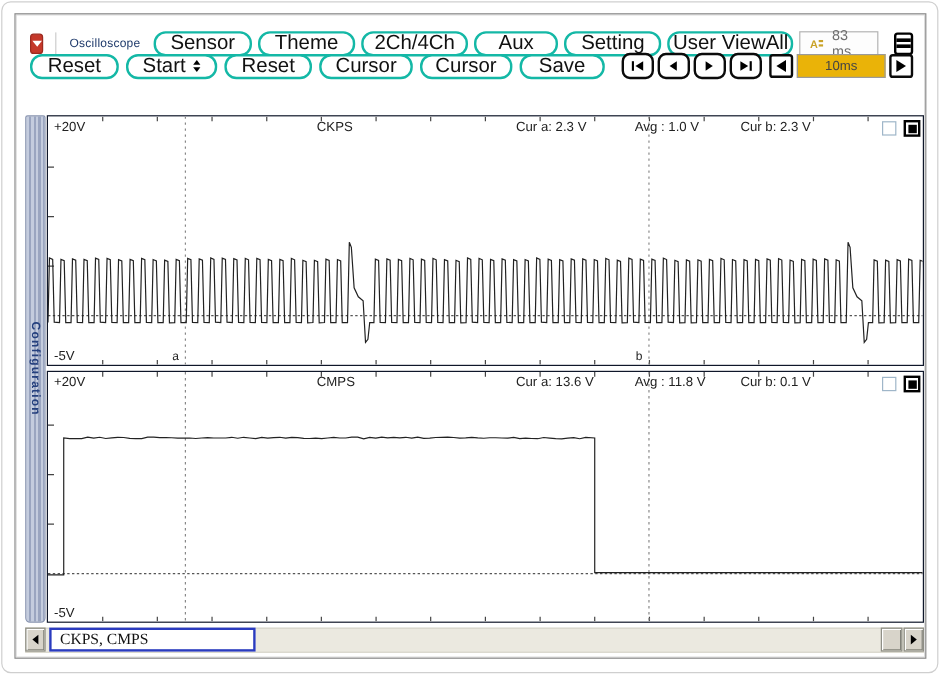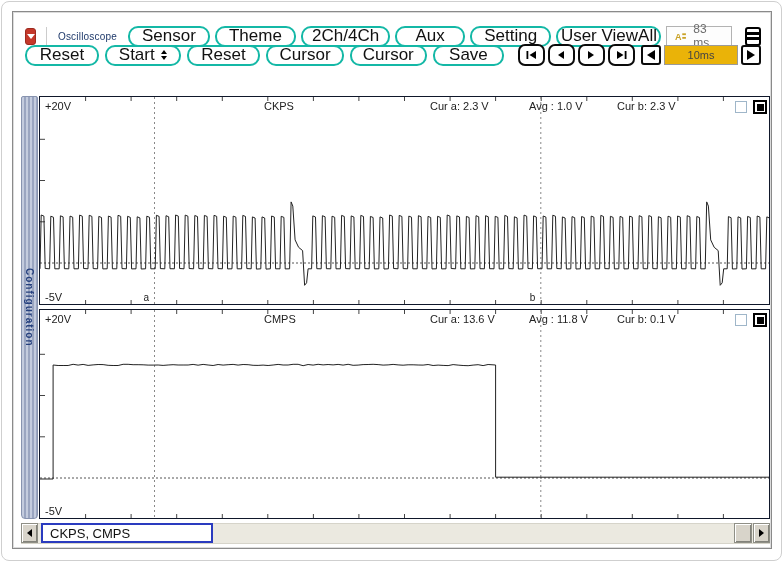--- a/index.html
+++ b/index.html
@@ -65,21 +65,21 @@
   .scrollbar { position:absolute; left:8px; top:511px; width:749px; height:21px; background:#ecead f; }
   .sb-track { position:absolute; inset:0; background:#ebe9e0; border:1px solid #d6d4ca; }
   .sb-btn { position:absolute; top:0; width:17px; height:20px; background:#d8d4ca; border:1px solid #8f8f86;
             box-shadow: inset 1px 1px 0 #fff, inset -1px -1px 0 #82827a; display:flex; align-items:center; justify-content:center; }
   .sb-left { left:0; } .sb-right { right:0; }
   .sb-thumb { position:absolute; top:0; right:18px; width:18px; height:20px; background:#d8d4ca; border:1px solid #8f8f86;
               box-shadow: inset 1px 1px 0 #fff, inset -1px -1px 0 #82827a; }
   .tri-l { width:0;height:0;border-top:4px solid transparent;border-bottom:4px solid transparent;border-right:5px solid #000; }
   .tri-r { width:0;height:0;border-top:4px solid transparent;border-bottom:4px solid transparent;border-left:5px solid #000; }
   .chan-box { position:absolute; left:20px; top:0; width:172px; height:20px; background:#fff; border:2px solid #2a3bbf;
-              font-size:13px; color:#111; display:flex; align-items:center; padding-left:7px; }
+              font-size:13px; color:#111; display:flex; align-items:center; padding-left:7px;font-family:Liberation Serif, serif; }
 </style>
 </head>
 <body>
 
 <div class="canvas">
   <div class="outer-border"></div>
   <div class="app">
 
     <div class="row row1">
       <div class="menu-btn">

